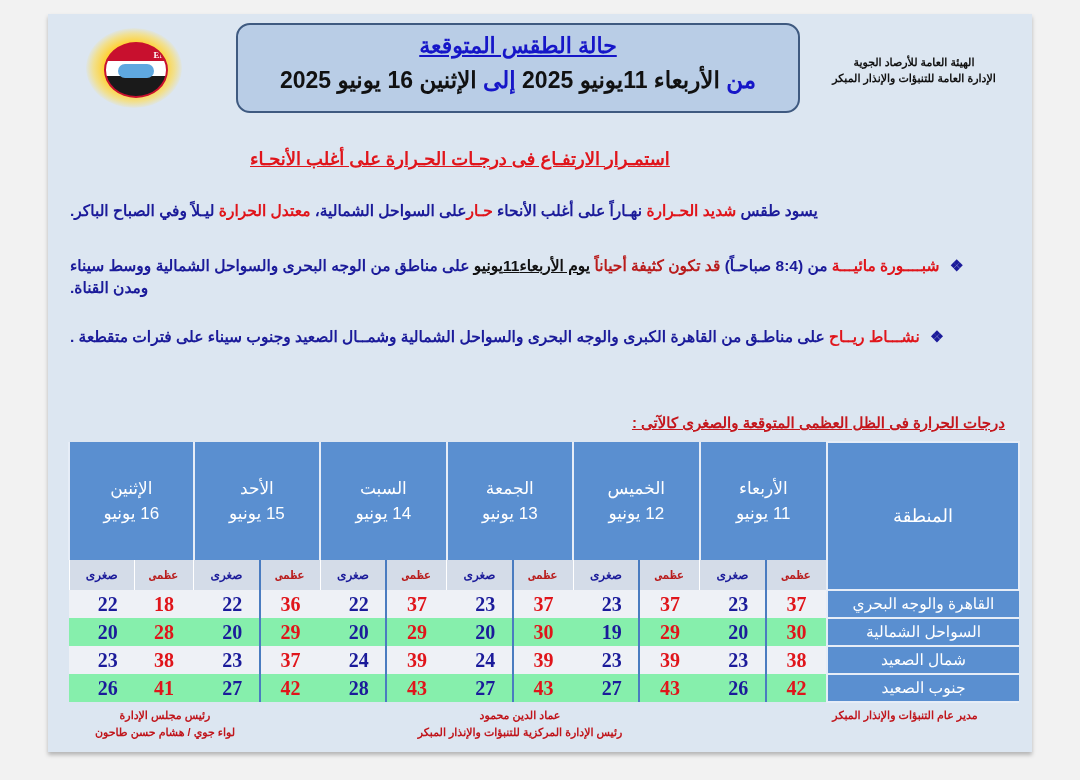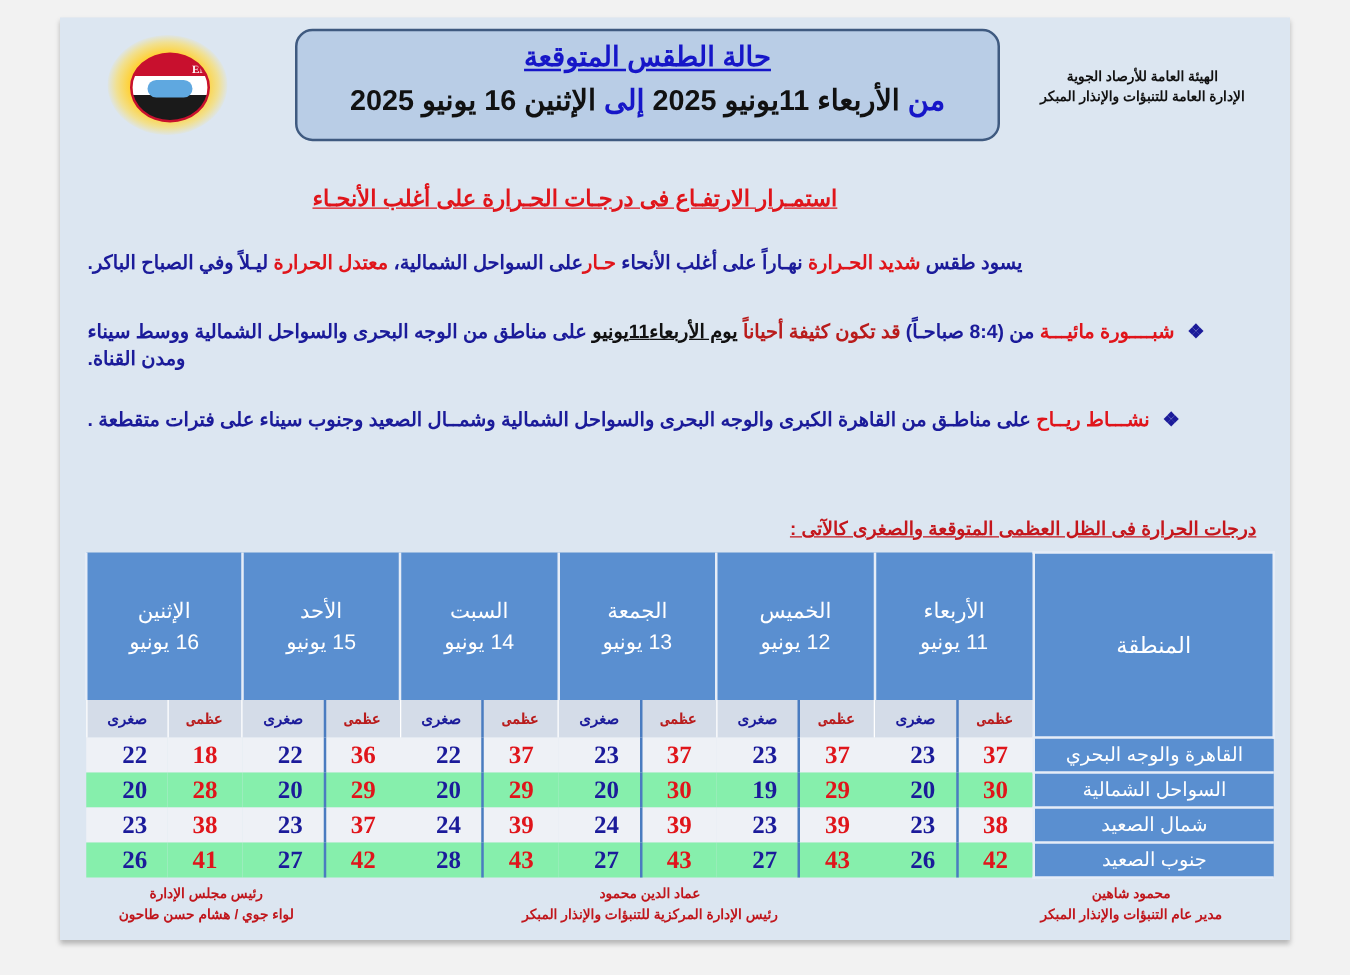--- a/index.html
+++ b/index.html
@@ -208,15 +208,14 @@
 
 <div class="sig sig1">
   <div>رئيس مجلس الإدارة</div>
   <div>لواء جوي / هشام حسن طاحون</div>
 </div>
 <div class="sig sig2">
   <div>عماد الدين محمود</div>
   <div>رئيس الإدارة المركزية للتنبؤات والإنذار المبكر</div>
 </div>
 <div class="sig sig3">
-  <div>محمود شاهين</div>
   <div>مدير عام التنبؤات والإنذار المبكر</div>
 </div>
 
 </body></html>

